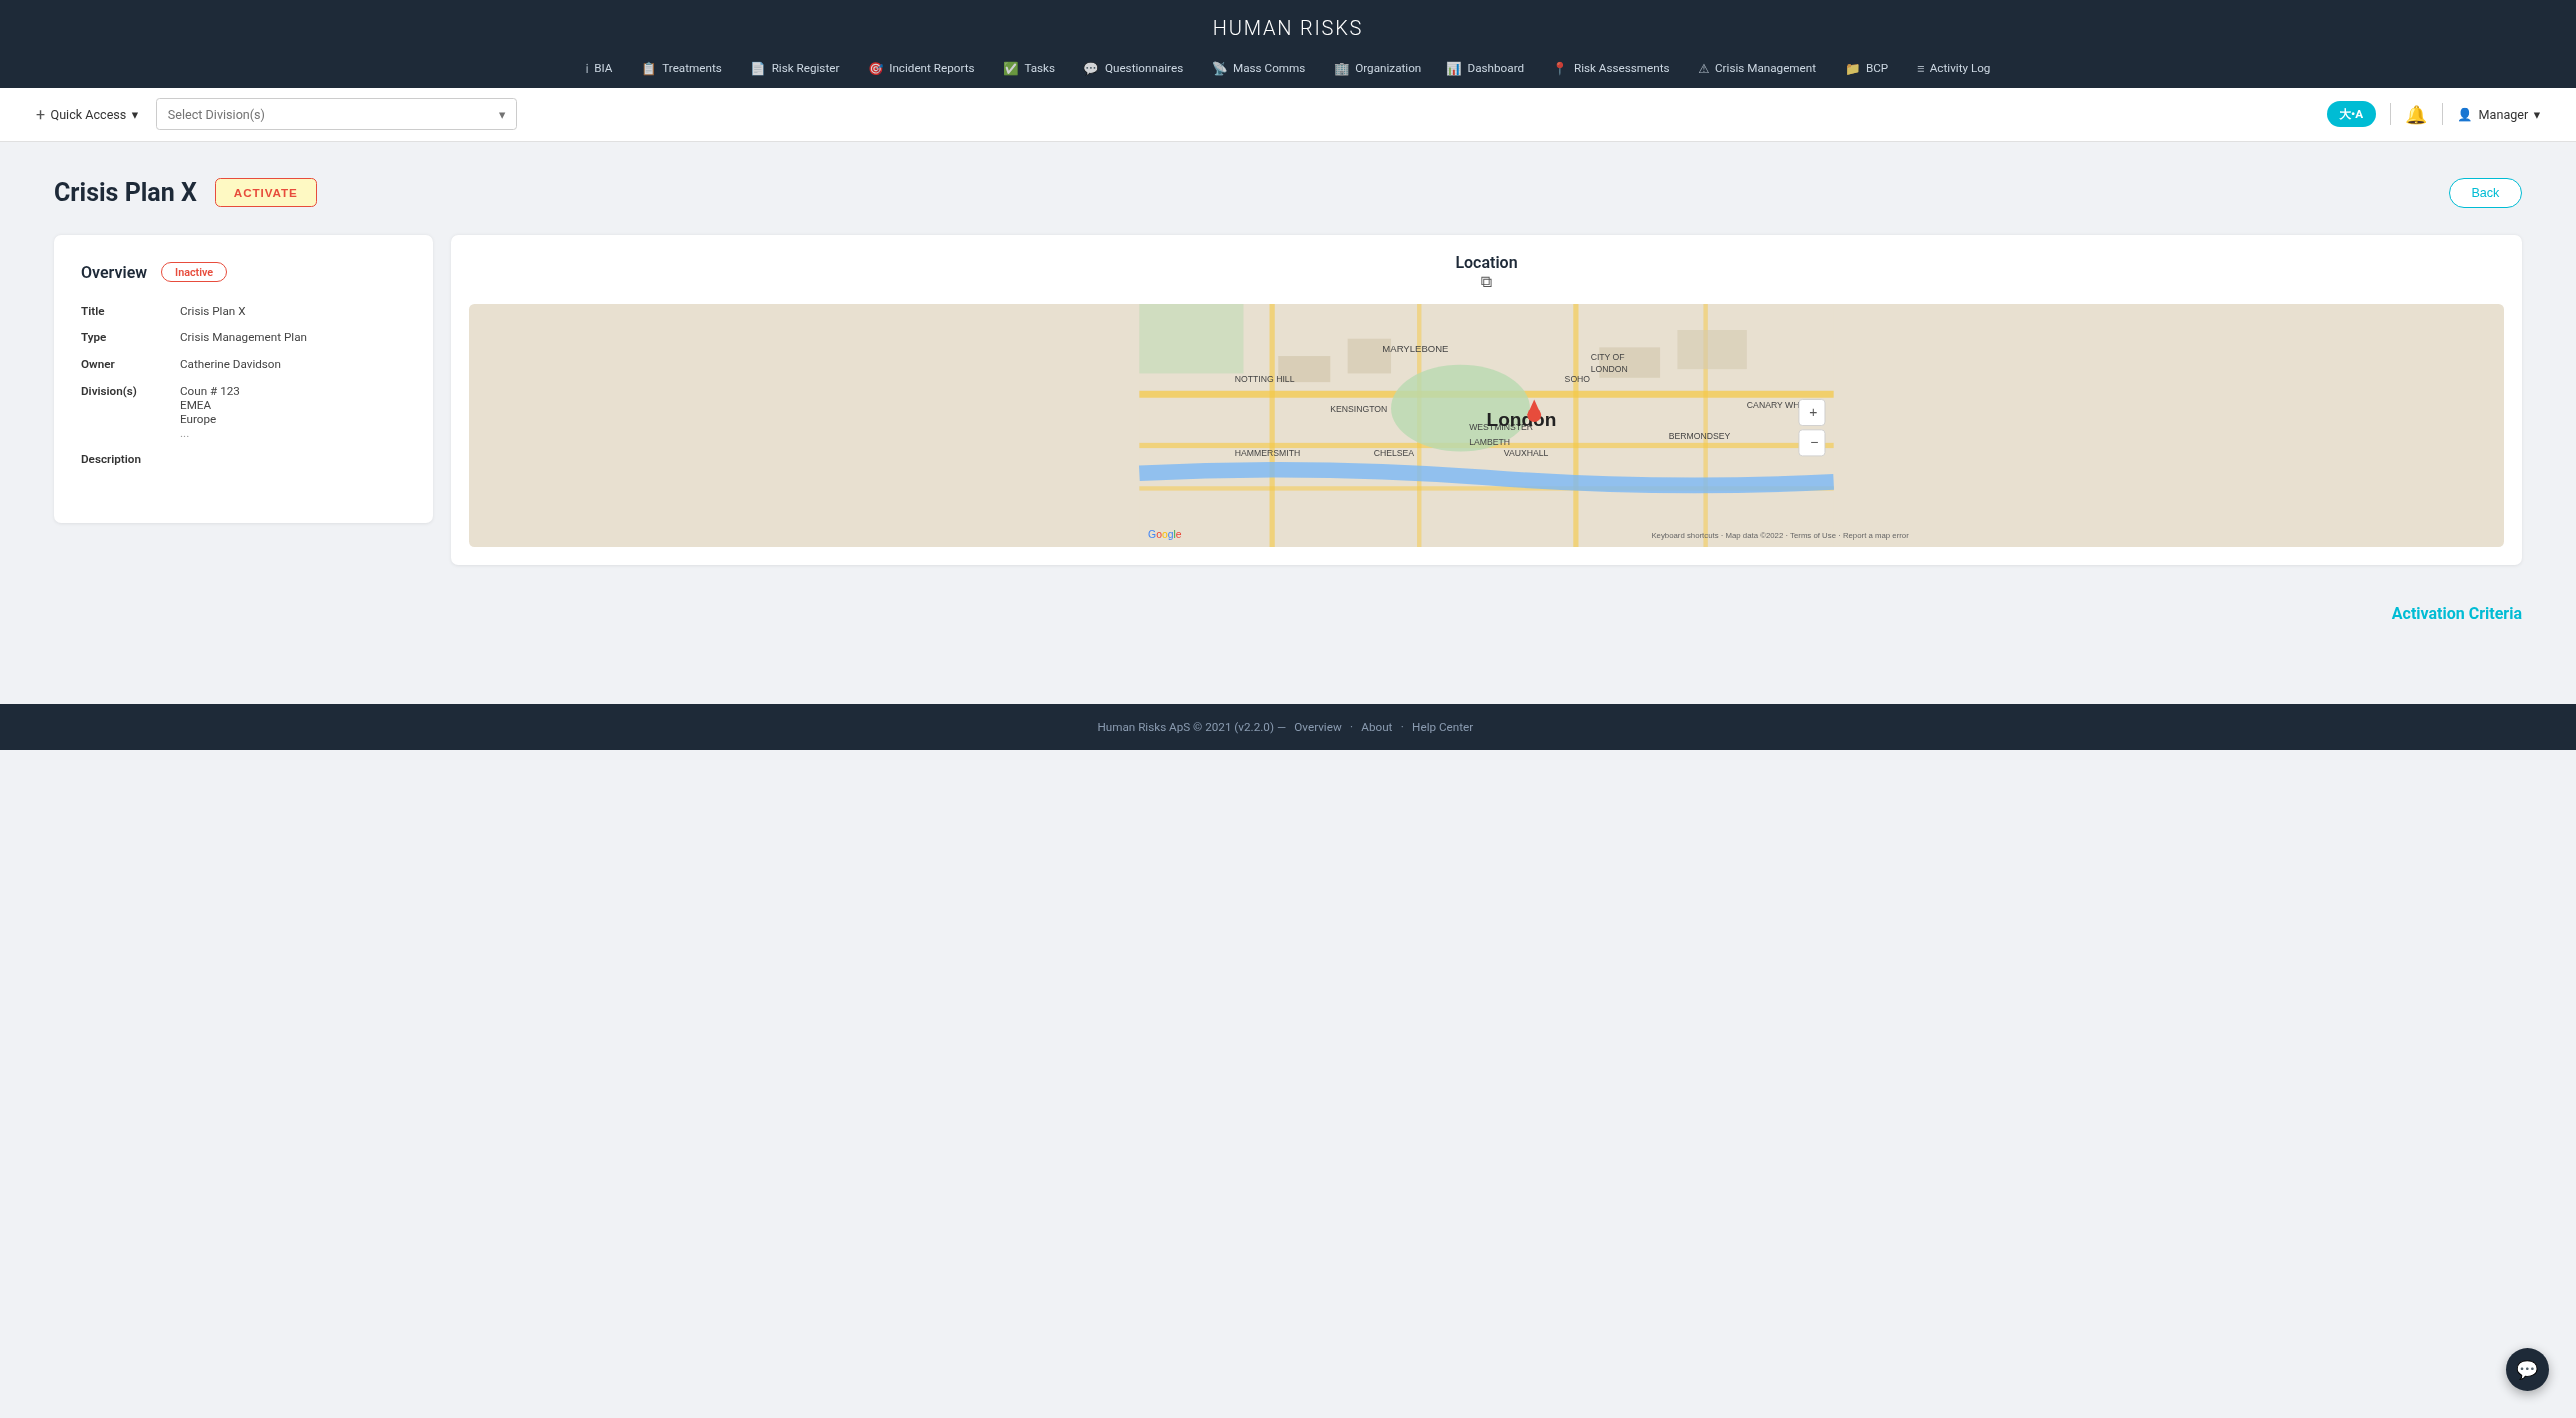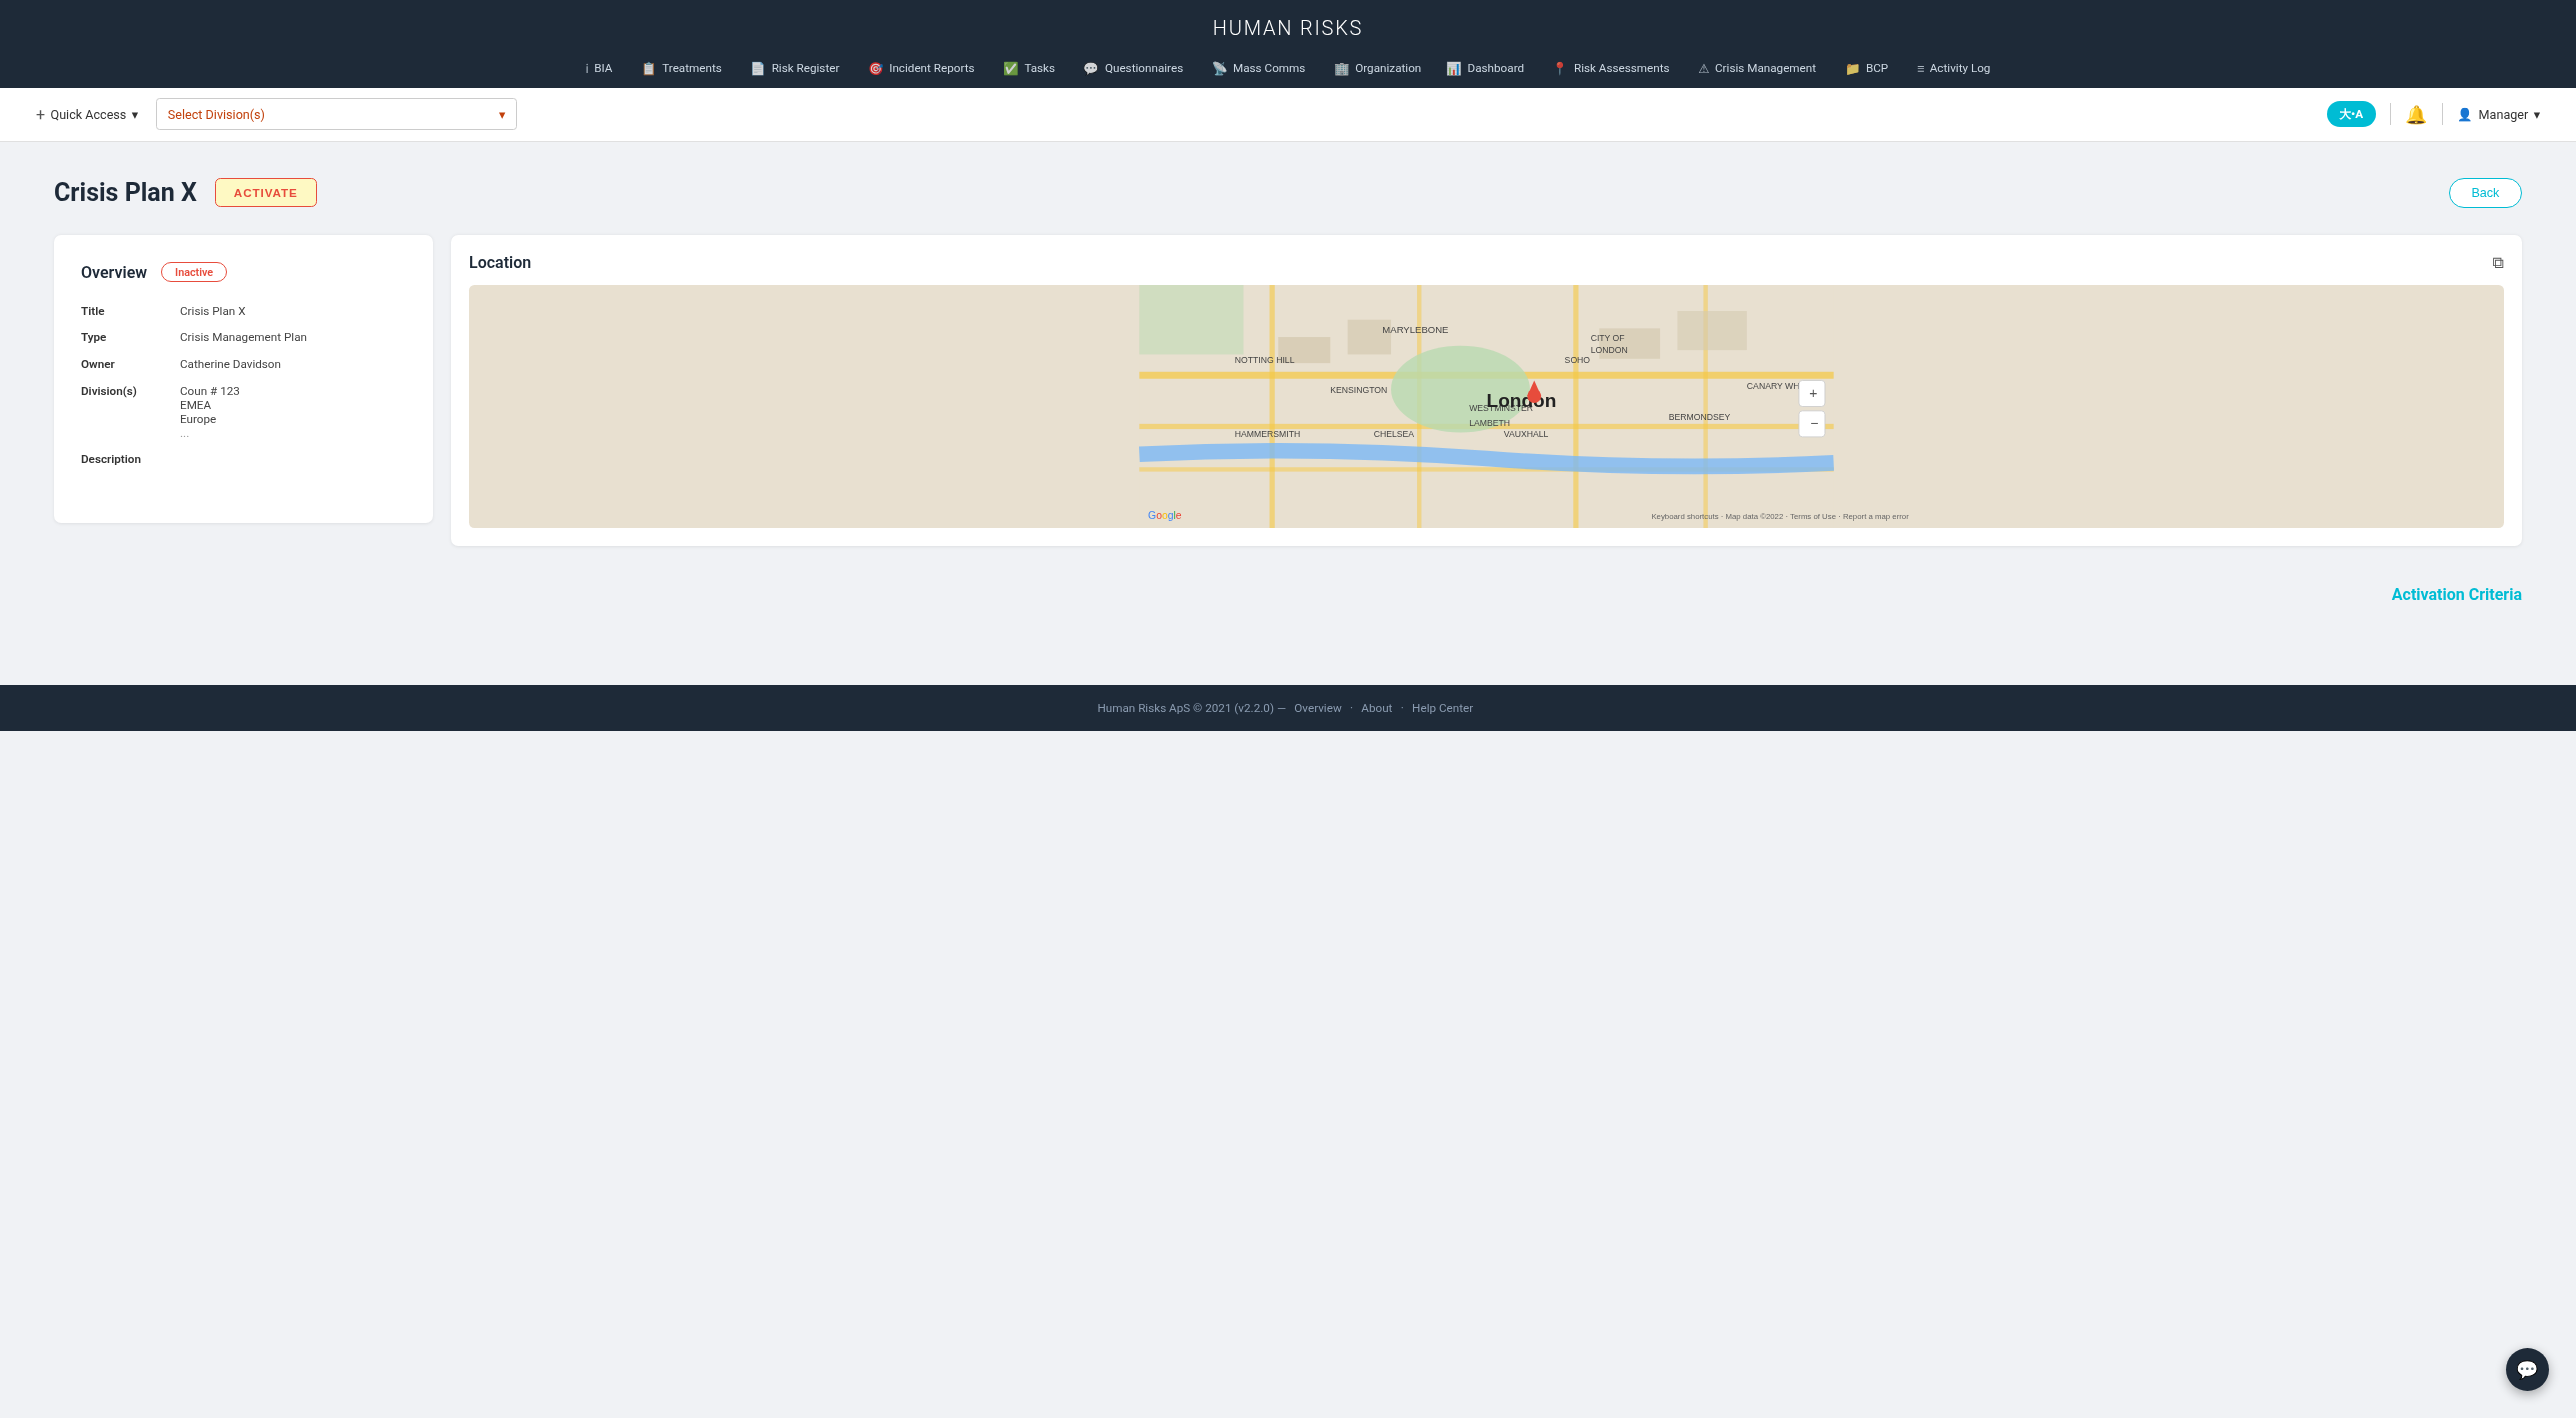--- a/index.html
+++ b/index.html
@@ -11,21 +11,21 @@
     .nav-logo span { font-size: 20px; font-weight: 300; letter-spacing: 1.8px; color: #fff; }
     .nav-links { display: flex; justify-content: center; flex-wrap: wrap; gap: 0; }
     .nav-row { display: flex; justify-content: center; gap: 3.6px; padding: 3.6px 0; flex-wrap: wrap; }
     .nav-item { display: flex; align-items: center; gap: 5.4px; padding: 7.2px 12.6px; font-size: 11.7px; color: #cdd8e3; cursor: pointer; white-space: nowrap; }
     .nav-icon { font-size: 12.6px; opacity: 0.8; }
 
     
     .toolbar { background: #fff; border-bottom: 0.9px solid #e0e0e0; display: flex; align-items: center; padding: 10.8px 36px; gap: 18px; }
     .quick-access-btn { display: flex; align-items: center; gap: 5.4px; font-size: 12.6px; color: #333; cursor: pointer; white-space: nowrap; }
     .quick-access-btn .plus { font-size: 16px; color: #555; }
-    .division-select { flex: 1; max-width: 361px; border: 0.9px solid #ccc; border-radius: 3.6px; padding: 7.2px 10.8px; font-size: 12.6px; color: #c2410c; display: flex; align-items: center; justify-content: space-between; cursor: pointer; }
+    .division-select { flex: 1; max-width: 361px; border: 0.9px solid #ccc; border-radius: 3.6px; padding: 7.2px 10.8px; font-size: 12.6px; color: #737373; display: flex; align-items: center; justify-content: space-between; cursor: pointer; }
     .toolbar-right { margin-left: auto; display: flex; align-items: center; gap: 14.4px; }
     .translate-btn { background: #00bcd4; color: #fff; border-radius: 45px; padding: 5.4px 12.6px; font-size: 11.7px; font-weight: bold; cursor: pointer; }
     .bell-icon { font-size: 18px; color: #555; cursor: pointer; }
     .user-btn { display: flex; align-items: center; gap: 5.4px; font-size: 12.6px; color: #333; cursor: pointer; }
 
     
     .main { padding: 36px 54px; }
     .page-header { display: flex; align-items: center; justify-content: space-between; margin-bottom: 27px; }
     .page-header-left { display: flex; align-items: center; gap: 18px; }
     .page-title { font-size: 25px; font-weight: 700; color: #1e2a38; }
@@ -41,21 +41,21 @@
     .card-title { font-size: 16px; font-weight: 600; color: #1e2a38; }
     .inactive-badge { border: 1.8px solid #e74c3c; color: #e74c3c; border-radius: 45px; padding: 2.7px 12.6px; font-size: 10.8px; font-weight: 600; }
     .field-row { display: flex; margin-bottom: 12.6px; }
     .field-label { font-size: 11.7px; font-weight: 600; color: #333; min-width: 99px; }
     .field-value { font-size: 11.7px; color: #444; }
     .field-value .division-item { display: block; }
     .field-value .ellipsis { color: #999; }
 
     
     .location-card { background: #fff; border-radius: 7.2px; padding: 18px; flex: 1; box-shadow: 0 0.9px 3.6px rgba(0,0,0,0.08); }
-    .location-header { display: flex; align-items: center; justify-content: space-between; margin-bottom: 12.6px; }
+    .location-header { display: flex; align-items: center; justify-content: space-between; margin-bottom: 12.6px; flex-direction: column; }
     .location-title { font-size: 16px; font-weight: 600; color: #1e2a38; }
     .edit-icon { font-size: 16px; color: #555; cursor: pointer; }
     .map-container { width: 100%; height: 243px; border-radius: 5.4px; overflow: hidden; position: relative; background: #e8e0d0; }
     .map-svg { width: 100%; height: 100%; }
 
     
     .section-title { font-size: 16px; font-weight: 700; color: #00bcd4; margin-top: 9px; padding: 18px 0 9px; text-align: right; }
 
     
     .footer { background: #1e2a38; color: #8a9bb0; text-align: center; padding: 16px; font-size: 11.7px; margin-top: 36px; }

